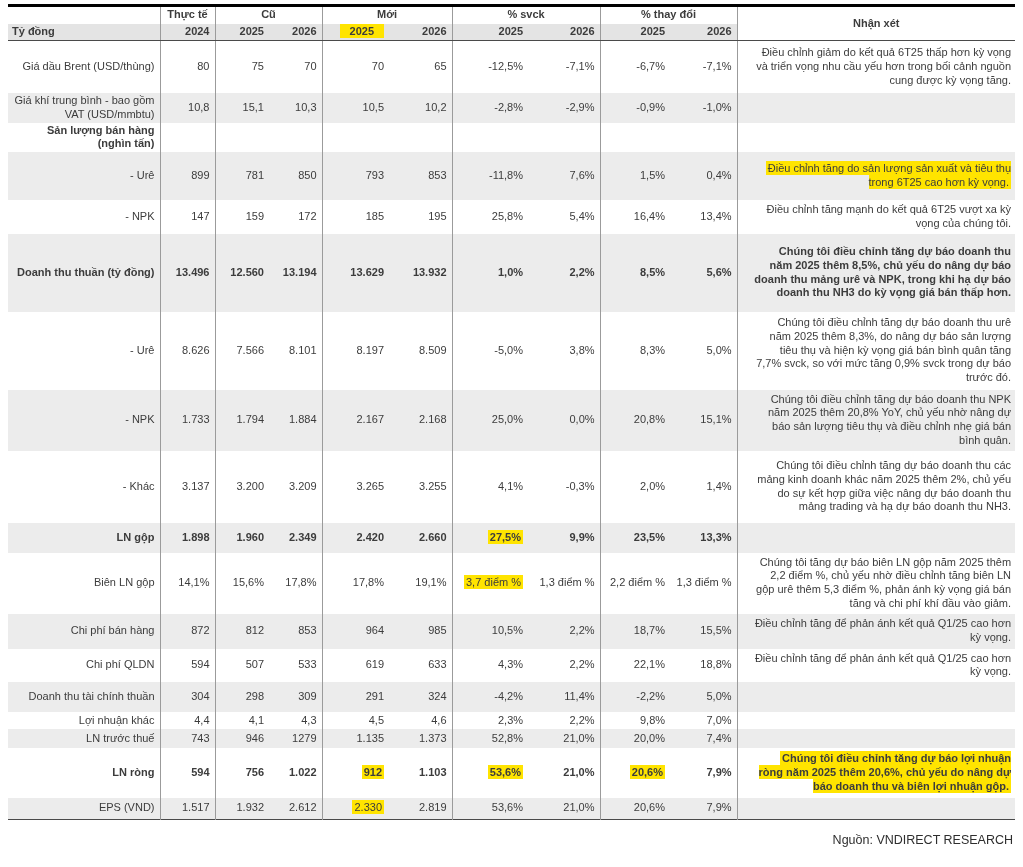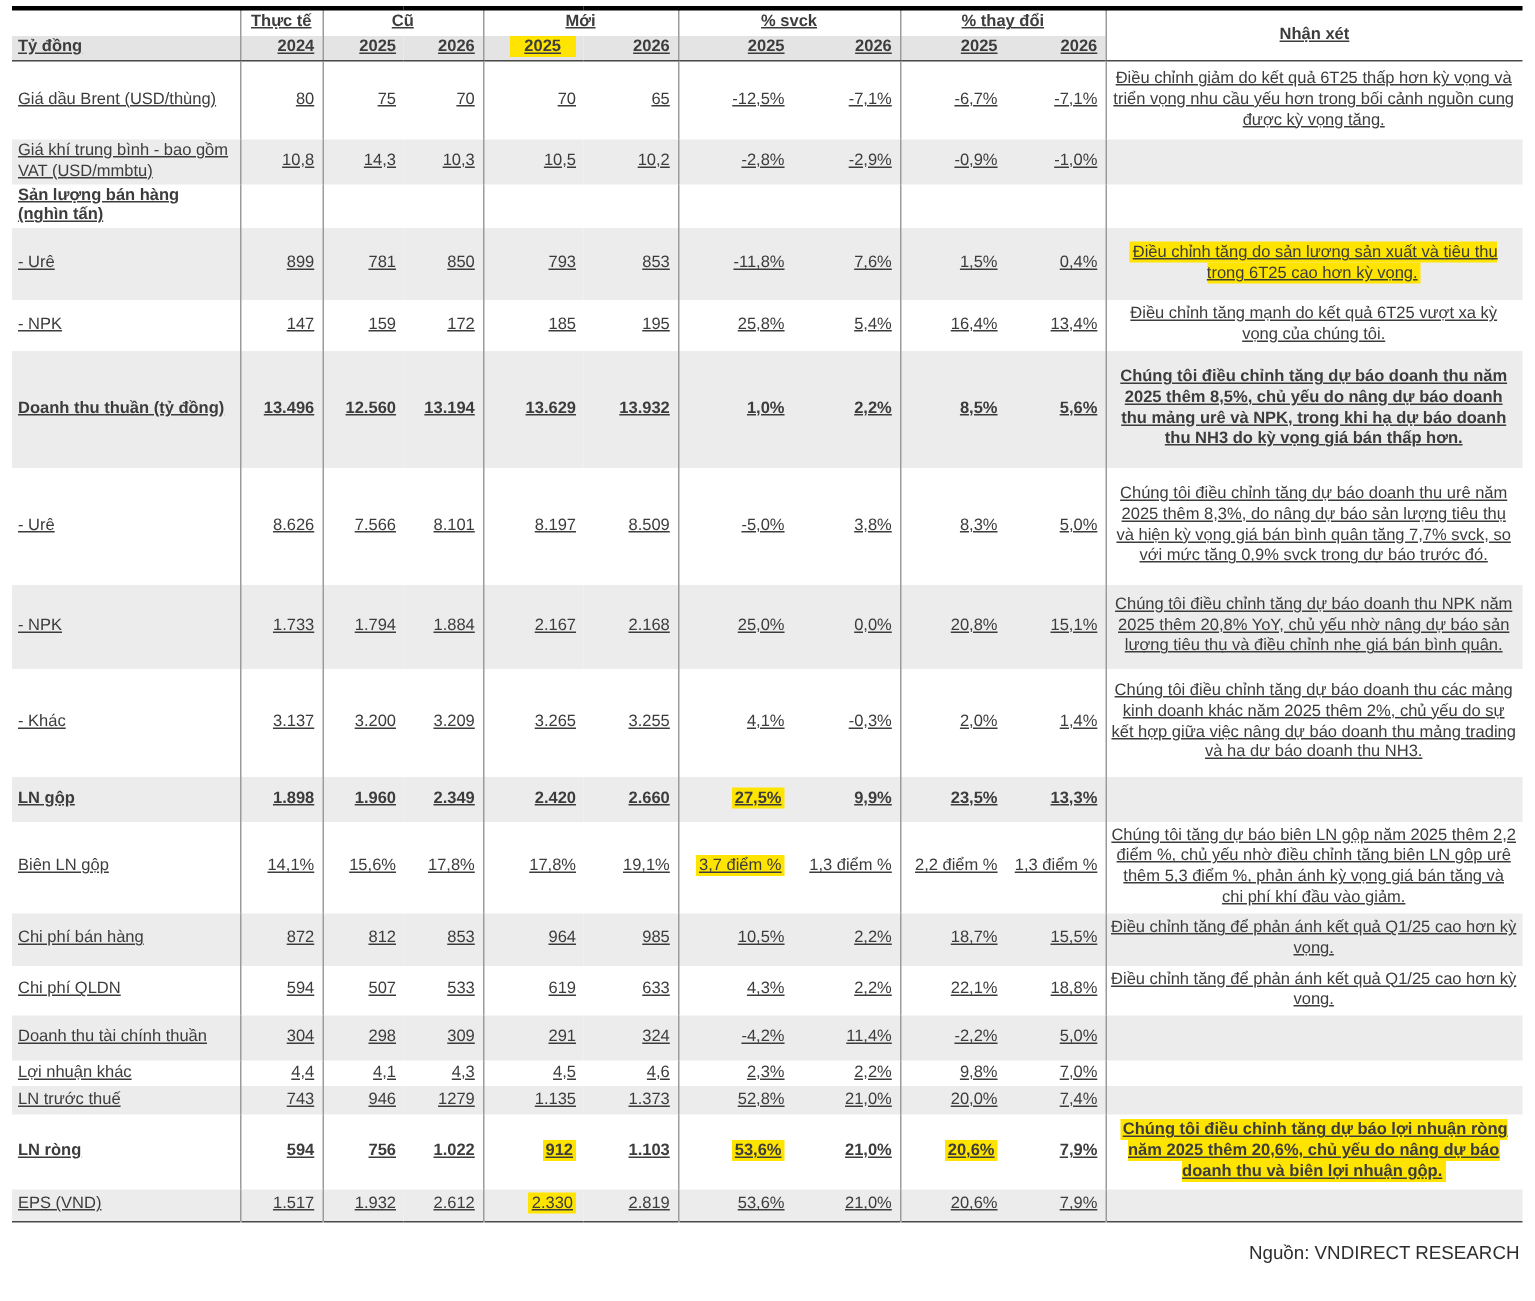--- a/index.html
+++ b/index.html
@@ -4,27 +4,27 @@
 <style>
   :root{
     --highlight:#ffe400; --shade:#ececec; --line:#9b9b9b; --rule:#4a4a4a; --ink:#3c3c3c;
   }
   *{box-sizing:border-box;}
   body{width:1023px;min-height:867px;margin:0;background:#fff;color:var(--ink);
        font-family:"Liberation Sans","DejaVu Sans",sans-serif;position:relative;}
   .page{padding:4px 8px 0 8px;}
   .fig-title{font-size:13px;font-weight:bold;color:#3f3f3f;margin:3px 0 9px 2px;}
   table{border-collapse:collapse;width:1007px;table-layout:fixed;
-        border-top:3px solid #000;border-bottom:1px solid var(--rule);text-decoration:underline;}
+        border-top:3px solid #000;border-bottom:1px solid var(--rule);}
   th,td{font-size:11px;padding:1px 5px;vertical-align:middle;line-height:1.25;}
   th{font-weight:bold;}
   .g{text-align:center;}
   .num,.yr{text-align:right;white-space:nowrap;}
-  .lbl{text-align:left;padding-left:4px;}
-  .cmt{text-align:center;padding:3px 4px 3px 3px;}
+  .lbl{text-align:right;padding-left:4px;}
+  .cmt{text-align:right;padding:3px 4px 3px 16px;}
   tr.hdr1{height:18px;}
   tr.hdr2{height:17px;}
   tr.hdr2 th{background:#e4e4e4;border-bottom:1px solid var(--rule);margin-left:32px;}
   tr.hdr2 th.unit{text-align:left;padding-left:4px;}
   th.note{background:#fff;border-bottom:1px solid var(--rule);margin-left:28px;}
   tr.hdr1 th:nth-child(-n+6){border-right:1px solid var(--line);}
   tr.hdr2 th:nth-child(1),tr.hdr2 th:nth-child(2),tr.hdr2 th:nth-child(4),
   tr.hdr2 th:nth-child(6),tr.hdr2 th:nth-child(8),tr.hdr2 th:nth-child(10){border-right:1px solid var(--line);}
   tbody td:nth-child(1),tbody td:nth-child(2),tbody td:nth-child(4),
   tbody td:nth-child(6),tbody td:nth-child(8),tbody td:nth-child(10){border-right:1px solid var(--line);}
@@ -90,21 +90,21 @@
         <td class="num">65</td>
         <td class="num">-12,5%</td>
         <td class="num">-7,1%</td>
         <td class="num">-6,7%</td>
         <td class="num">-7,1%</td>
         <td class="cmt">Điều chỉnh giảm do kết quả 6T25 thấp hơn kỳ vọng và triển vọng nhu cầu yếu hơn trong bối cảnh nguồn cung được kỳ vọng tăng.</td>
       </tr>
       <tr class="shade r2">
         <td class="lbl">Giá khí trung bình - bao gồm VAT (USD/mmbtu)</td>
         <td class="num">10,8</td>
-        <td class="num">14,3</td>
+        <td class="num">15,1</td>
         <td class="num">10,3</td>
         <td class="num">10,5</td>
         <td class="num">10,2</td>
         <td class="num">-2,8%</td>
         <td class="num">-2,9%</td>
         <td class="num">-0,9%</td>
         <td class="num">-1,0%</td>
         <td class="cmt"></td>
       </tr>
       <tr class="bold r3">

